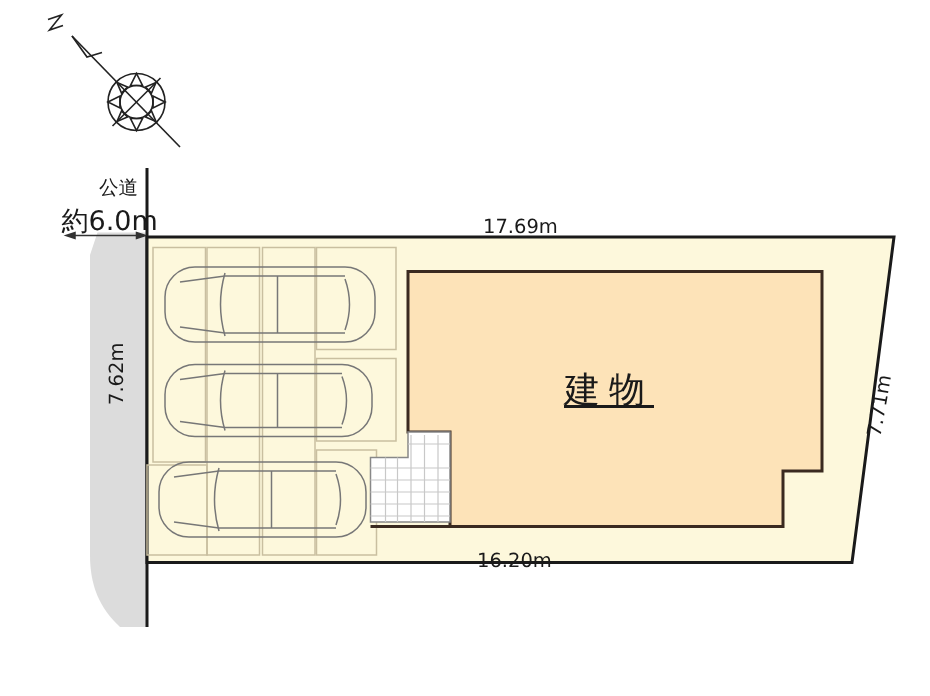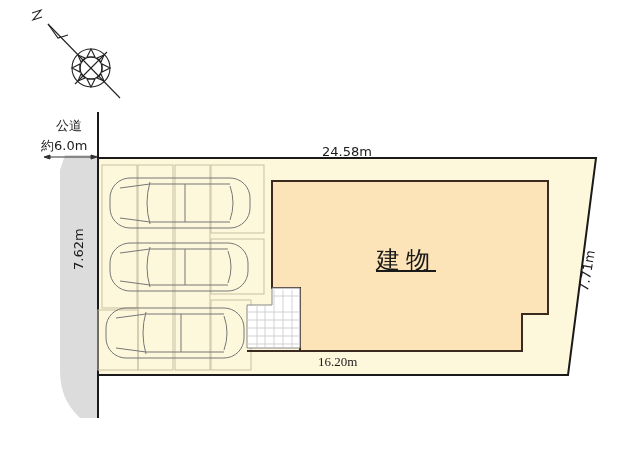--- a/index.html
+++ b/index.html
@@ -1,23 +1,23 @@
 <!DOCTYPE html>
 <html><head>
   <meta charset="utf-8">
   <style>
     html, body { margin: 0; padding: 0; background: #ffffff; }
     body { width: 620px; height: 464px; position: relative; overflow: hidden;
            font-family: "DejaVu Sans", "Liberation Sans", sans-serif; }
     #plan { position: absolute; left: 0; top: 0; width: 620px; height: 464px; }
     .lbl { position: absolute; color: #1a1a1a; white-space: nowrap; line-height: 1; }
-    .road-label { left: 56px; top: 119px; font-size: 13px; }
-    .road-width { left: 41px; top: 139px; font-size: 13px; }
+    .road-label { left: 66px; top: 119px; font-size: 13px; }
+    .road-width { left: 41px; top: 139px; font-size: 18px; }
     .top-dim { left: 322px; top: 145px; font-size: 13px; }
-    .bottom-dim { left: 318px; top: 355px; font-size: 13px; font-family: Liberation Serif, serif; }
+    .bottom-dim { left: 318px; top: 368px; font-size: 13px; }
     .left-dim { left: 72px; top: 270px; font-size: 13px; transform: rotate(-90deg); transform-origin: left top; }
     .right-dim { left: 577px; top: 290px; font-size: 13px; transform: rotate(-80deg); transform-origin: left top; }
     .building-label { left: 376px; top: 248px; font-size: 24px; letter-spacing: 6px; text-decoration: underline; }
   </style>
 </head>
 <body>
 
 <svg id="plan" viewBox="0 0 620 464" xmlns="http://www.w3.org/2000/svg">
 
   <g stroke="#222" fill="none" stroke-width="1.1">
@@ -92,17 +92,17 @@
       <line x1="247" y1="328" x2="300" y2="328"></line>
       <line x1="247" y1="336" x2="300" y2="336"></line>
       <line x1="247" y1="344" x2="300" y2="344"></line>
     </g>
     <line x1="247" y1="351" x2="300" y2="351" stroke="#3a2a20" stroke-width="2"></line>
   </g>
 </svg>
 
 <div class="lbl road-label">公道</div>
 <div class="lbl road-width">約6.0m</div>
-<div class="lbl top-dim">24.58m</div>
+<div class="lbl top-dim">17.69m</div>
 <div class="lbl bottom-dim">16.20m</div>
 <div class="lbl left-dim">7.62m</div>
 <div class="lbl right-dim">7.71m</div>
 <div class="lbl building-label">建物</div>
 
 </body></html>

